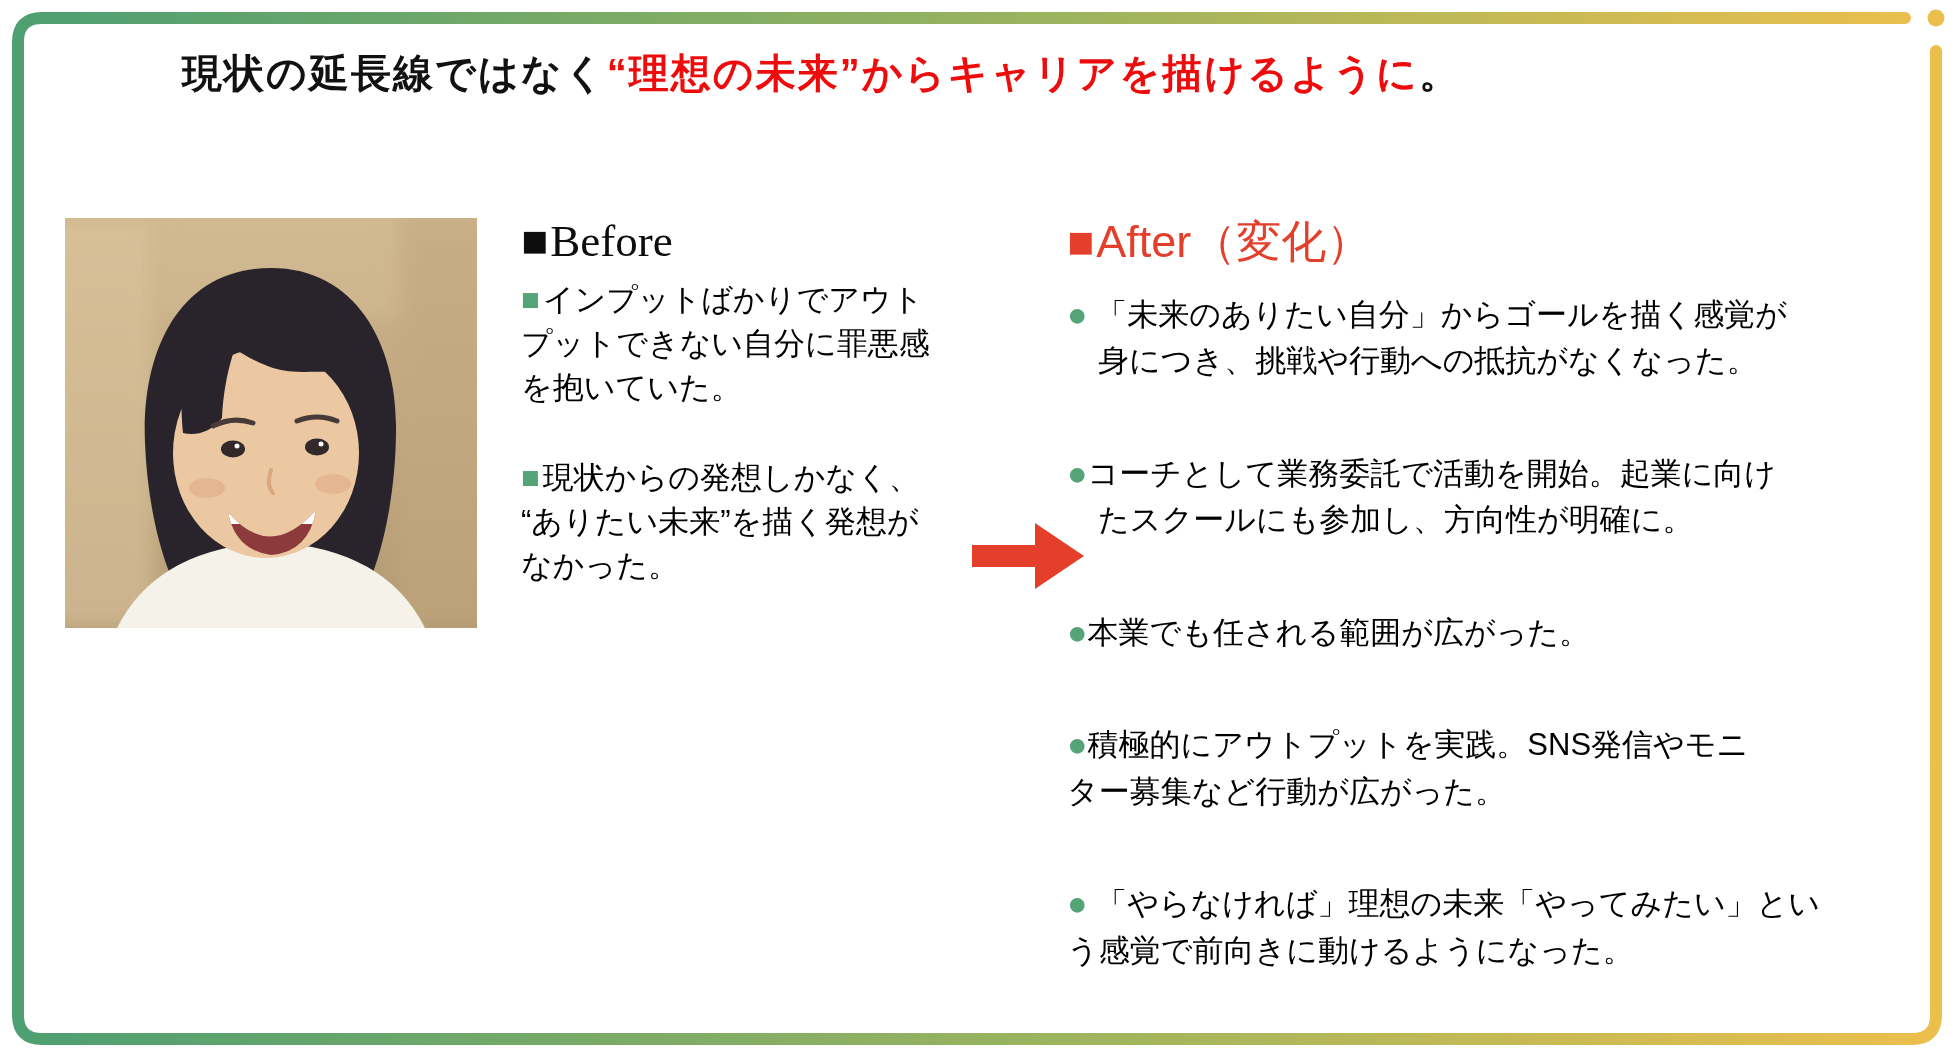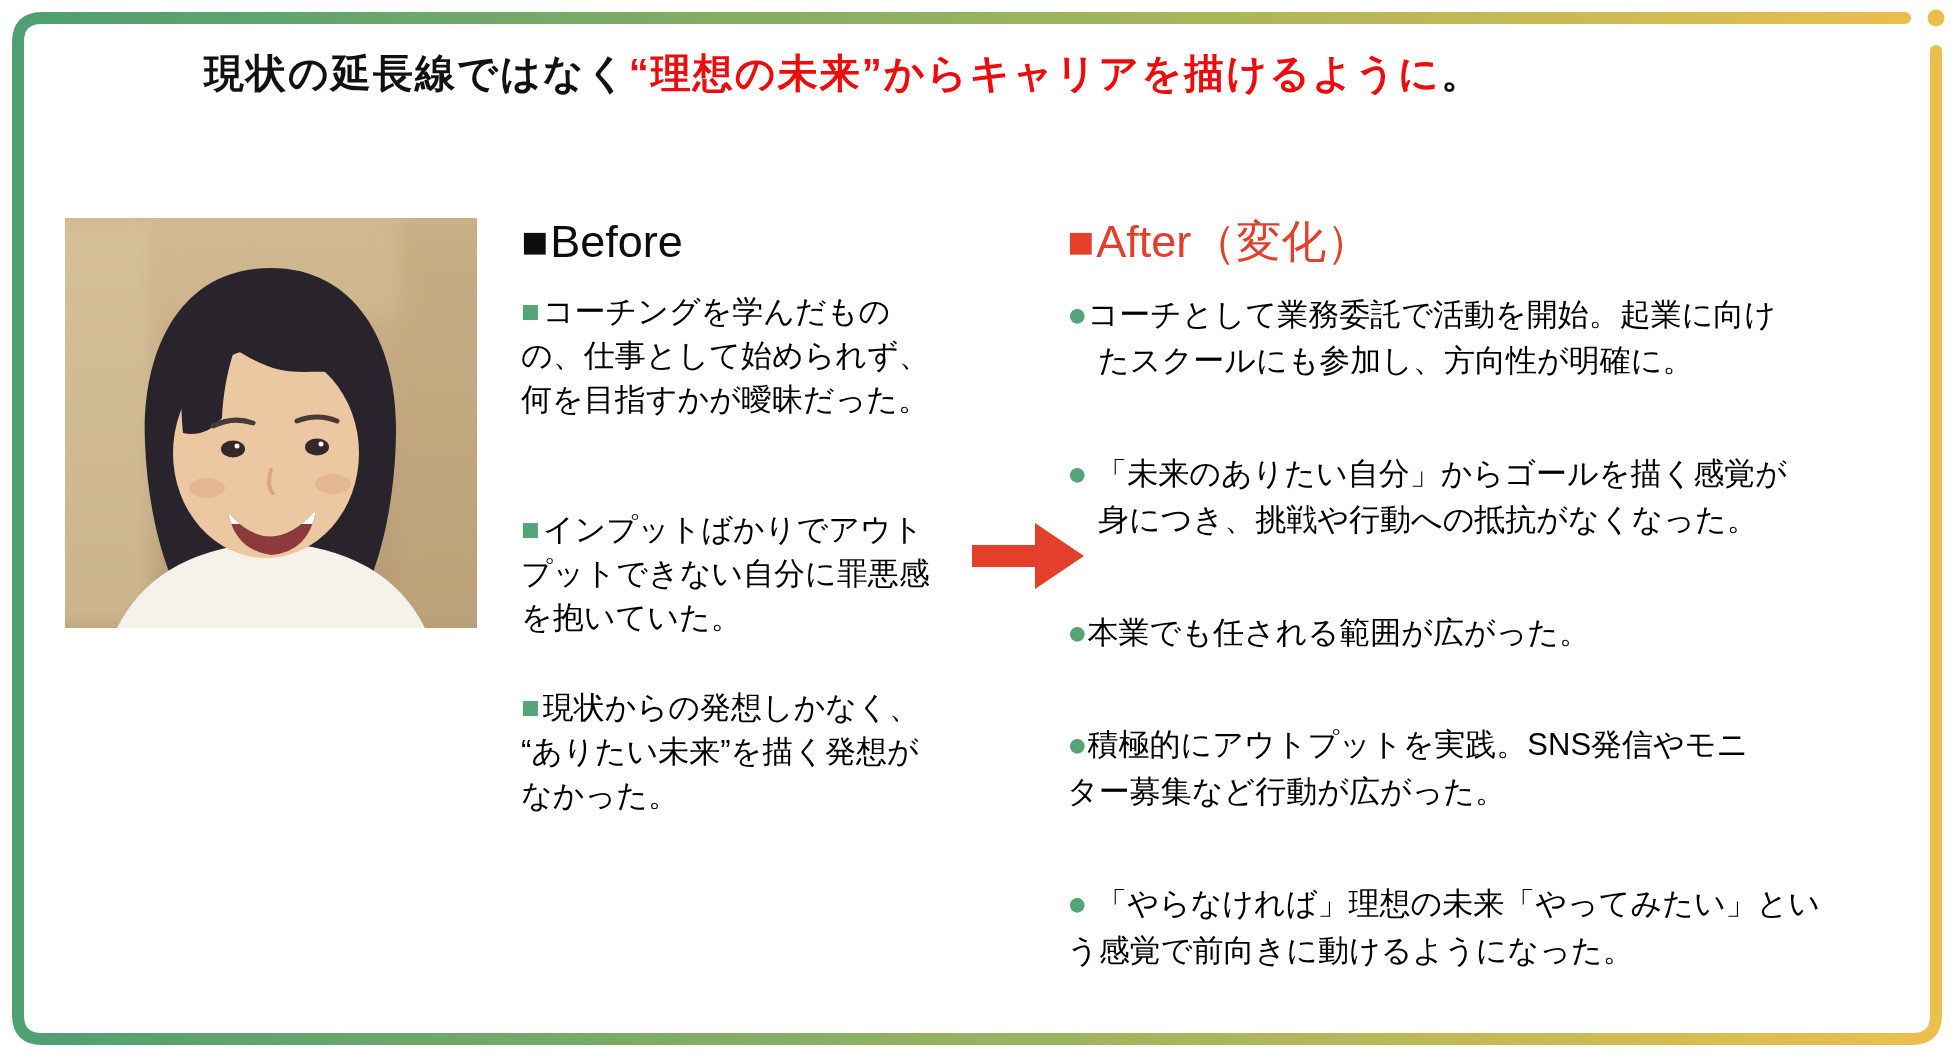--- a/index.html
+++ b/index.html
@@ -7,35 +7,35 @@
     position:relative;
     width:1956px;height:1060px;
     background:#ffffff;
     font-family:"Liberation Sans","DejaVu Sans",sans-serif;
     overflow:hidden;
   }
   .frame{position:absolute;left:0;top:0;}
 
   
   .headline{
-    position:absolute;left:204px;top:46px;
+    position:absolute;left:182px;top:46px;
     font-size:40px;font-weight:bold;color:#111111;
     letter-spacing:2px;line-height:1.38;white-space:nowrap;
   }
   .headline .red{color:#ee0b0b;}
 
   
   .photo{position:absolute;left:65px;top:218px;width:412px;height:410px;}
 
   
   .before-col{position:absolute;left:521px;top:218px;width:470px;color:#000;}
   .after-col{position:absolute;left:1067px;top:218px;width:830px;color:#000;}
 
   h2{margin:0;font-weight:400;line-height:1.06;white-space:nowrap;}
-  .b-head{font-size:45px;color:#0d0d0d;margin-bottom:24px;}
+  .b-head{font-size:45px;color:#0d0d0d;margin-bottom:12px;font-family:Liberation Serif, serif;}
   .a-head{font-size:45px;color:#e33f2a;margin-bottom:26px;}
   .mk-sq-black{color:#0d0d0d;margin-right:2px;}
   .mk-sq-red{color:#e33f2a;margin-right:2px;}
 
   .b-item{font-size:31px;line-height:1.42;margin:0;}
   .b-item.gap-big{margin-bottom:86px;}
   .b-item.gap-small{margin-bottom:46px;}
   .a-item{font-size:31px;line-height:1.5;margin:0 0 66px 0;}
   .a-item:last-child{margin-bottom:0;}
 
@@ -102,43 +102,40 @@
       <ellipse cx="268" cy="266" rx="18" ry="10" fill="#dd9f7e" opacity="0.45"></ellipse>
       <path d="M163,294 Q205,344 251,292 Q244,334 206,337 Q170,332 163,294 Z" fill="#8c3a3c"></path>
       <g clip-path="url(#mouthClip)">
           <rect x="158" y="284" width="100" height="22" fill="#ffffff"></rect>
         </g>
     </svg>
   </div>
 
   <section class="before-col">
     <h2 class="b-head"><span class="mk-sq-black">■</span><span>Before</span></h2>
-    <p class="b-item gap-big"><span class="mk-sq-green">■</span><span class="btxt">コーチングを学んだもの
-の、仕事として始められず、
-何を目指すかが曖昧だった。</span></p>
     <p class="b-item gap-small"><span class="mk-sq-green">■</span><span class="btxt">インプットばかりでアウト
 プットできない自分に罪悪感
 を抱いていた。</span></p>
     <p class="b-item"><span class="mk-sq-green">■</span><span class="btxt">現状からの発想しかなく、
 “ありたい未来”を描く発想が
 なかった。</span></p>
   </section>
 
   <div class="arrow">
     <svg width="113" height="72" viewBox="0 0 113 72">
       <polygon points="0,25 63,25 63,3 112,36 63,69 63,47 0,47" fill="#e33f2a"></polygon>
     </svg>
   </div>
 
   <section class="after-col">
     <h2 class="a-head"><span class="mk-sq-red">■</span><span>After（変化）</span></h2>
+    <p class="a-item"><span class="mk-dot-green">●</span><span class="btxt"> 「未来のありたい自分」からゴールを描く感覚が
+　身につき、挑戦や行動への抵抗がなくなった。</span></p>
     <p class="a-item"><span class="mk-dot-green">●</span><span class="btxt">コーチとして業務委託で活動を開始。起業に向け
 　たスクールにも参加し、方向性が明確に。</span></p>
-    <p class="a-item"><span class="mk-dot-green">●</span><span class="btxt"> 「未来のありたい自分」からゴールを描く感覚が
-　身につき、挑戦や行動への抵抗がなくなった。</span></p>
     <p class="a-item"><span class="mk-dot-green">●</span><span class="btxt">本業でも任される範囲が広がった。</span></p>
     <p class="a-item"><span class="mk-dot-green">●</span><span class="btxt">積極的にアウトプットを実践。SNS発信やモニ
 ター募集など行動が広がった。</span></p>
     <p class="a-item"><span class="mk-dot-green">●</span><span class="btxt"> 「やらなければ」理想の未来「やってみたい」とい
 う感覚で前向きに動けるようになった。</span></p>
   </section>
 
 </div>
 
 </body></html>

